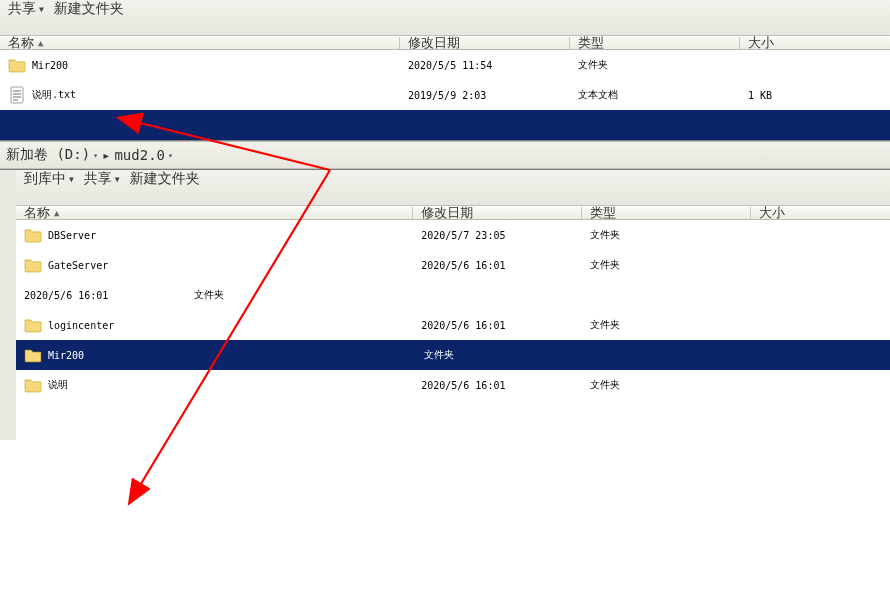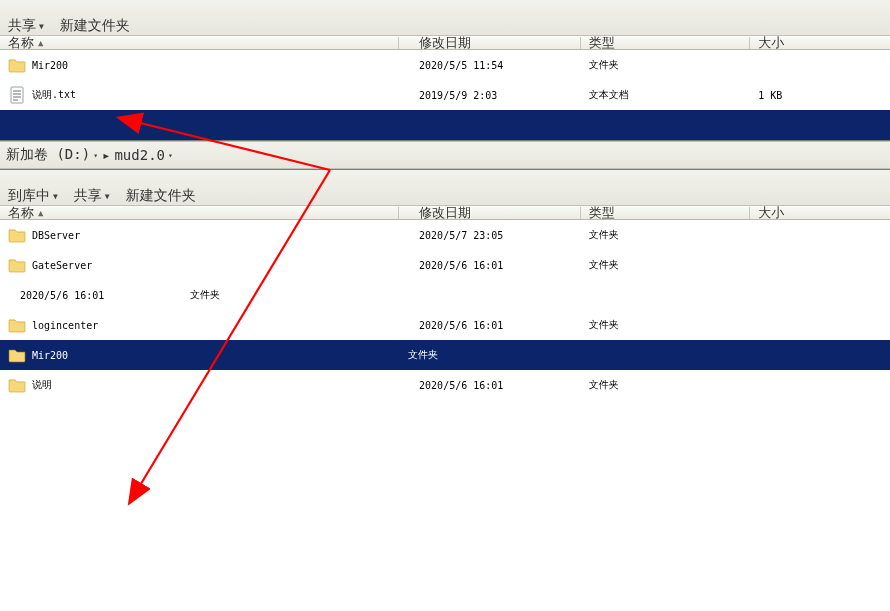--- a/index.html
+++ b/index.html
@@ -14,23 +14,23 @@
   }
   .pane {
     border: 1px solid #7a7a7a;
     background: #e8e8e0;
   }
   .toolbar {
     height: 36px;
     background: linear-gradient(#f2f2ec, #e6e6de);
     border-bottom: 1px solid #c0c0b8;
     display: flex;
-    align-items: flex-end;
+    align-items: flex-start;
     padding: 0 8px;
-    gap: 16px;
+    gap: 10px;
     font-size: 14px;
     color: #333;
   }
   .tb-item { display: flex; align-items: center; gap: 3px; cursor: default; }
   .dropdown-arrow { font-size: 8px; color: #444; }
   .header-row {
     display: flex;
     background: linear-gradient(#fafaf6, #ececE4);
     border-top: 1px solid #fff;
     border-bottom: 1px solid #b8b8b0;
@@ -76,21 +76,21 @@
     gap: 4px;
     font-size: 14px;
     color: #333;
   }
   .bc-seg { display: flex; align-items: center; gap: 3px; }
   .icon { width: 18px; height: 18px; display: inline-block; flex-shrink: 0; }
   svg { display: block; }
   .arrow-svg { position: absolute; top: 0; left: 0; pointer-events: none; }
   
   .col-name   { width: 400px; }
-  .col-date   { width: 170px; margin-left: 12px; }
+  .col-date   { width: 170px; }
   .col-type   { width: 170px; }
   .col-size   { width: 140px; }
 </style>
 </head>
 <body>
 
 <div class="pane" style="border-top:none;border-left:none;border-right:none;">
 
   <div class="toolbar">
     <span class="tb-item">
@@ -156,21 +156,21 @@
     <span>新加卷 (D:)</span>
     <span class="dropdown-arrow">▾</span>
   </span>
   <span>▸</span>
   <span class="bc-seg">
     <span>mud2.0</span>
     <span class="dropdown-arrow">▾</span>
   </span>
 </div>
 
-<div class="pane" style="border-left:none;border-right:none;border-bottom:none;">
+<div class="pane" style="border-left:none;border-right:none;border-bottom:none;padding-left:16px;">
 
   <div class="toolbar">
     <span class="tb-item">
       <span>到库中</span>
       <span class="dropdown-arrow">▼</span>
     </span>
     <span class="tb-item">
       <span>共享</span>
       <span class="dropdown-arrow">▼</span>
     </span>

